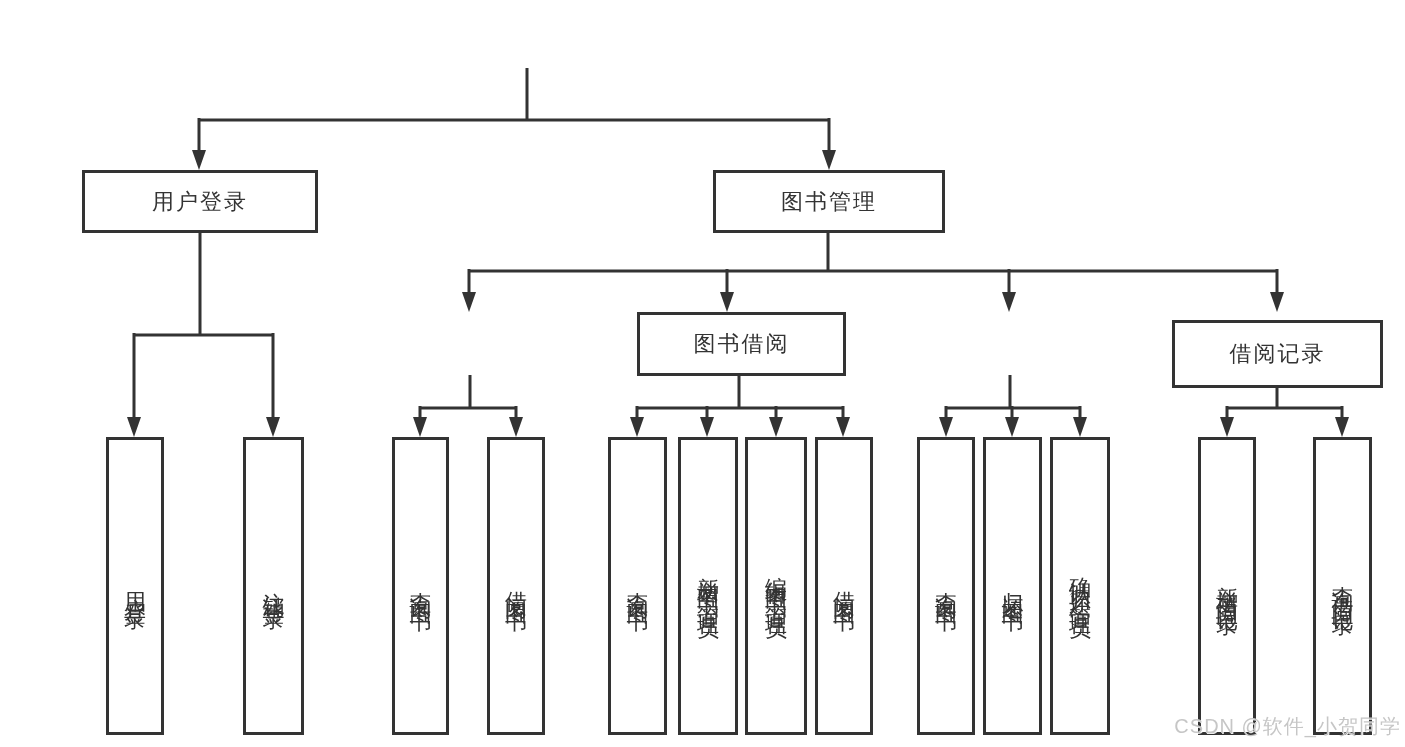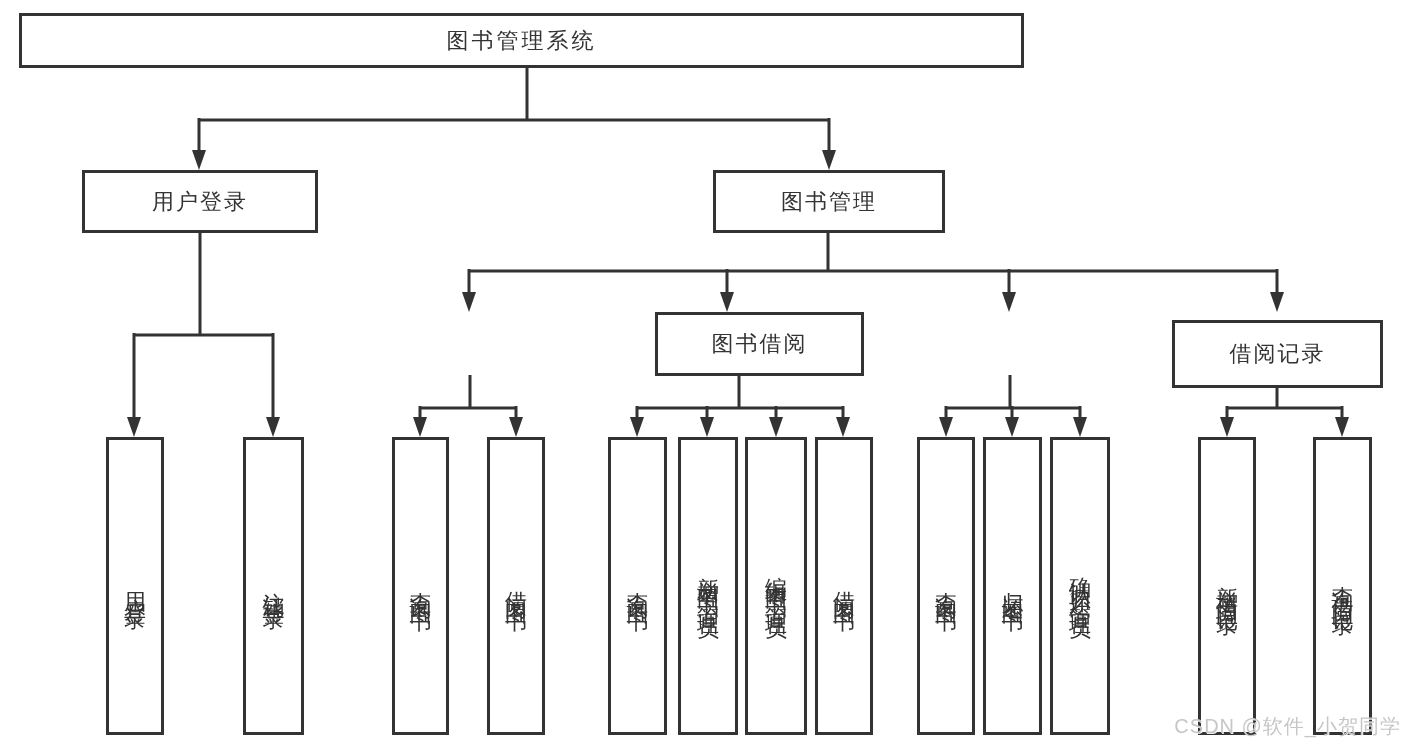--- a/index.html
+++ b/index.html
@@ -110,32 +110,29 @@
     <path d="M1010 375 V408 M946 408 H1080 M946 406 V420 M1012 406 V420 M1080 406 V420"></path>
     <polygon points="939,417 953,417 946,437"></polygon>
     <polygon points="1005,417 1019,417 1012,437"></polygon>
     <polygon points="1073,417 1087,417 1080,437"></polygon>
 
     <path d="M1277 375 V408 M1227 408 H1342 M1227 406 V420 M1342 406 V420"></path>
     <polygon points="1220,417 1234,417 1227,437"></polygon>
     <polygon points="1335,417 1349,417 1342,437"></polygon>
   </svg>
 
-  <div class="hbox root" style="left:19px; top:13px; width:1005px; height:55px;">
-    <span>图书管理系统</span>
-  </div>
 
   <div class="hbox" style="left:82px; top:170px; width:236px; height:63px;">
     <span>用户登录</span>
   </div>
   <div class="hbox" style="left:713px; top:170px; width:232px; height:63px;">
     <span>图书管理</span>
   </div>
 
-  <div class="hbox" style="left:655px; top:312px; width:209px; height:64px;">
+  <div class="hbox" style="left:637px; top:312px; width:209px; height:64px;">
     <span>图书借阅</span>
   </div>
   <div class="hbox" style="left:1172px; top:320px; width:211px; height:68px;">
     <span>借阅记录</span>
   </div>
 
   <div class="vbox" style="left:106px; top:437px; width:58px; height:298px;">
     <span class="vtext">用户登录</span>
   </div>
   <div class="vbox" style="left:243px; top:437px; width:61px; height:298px;">

